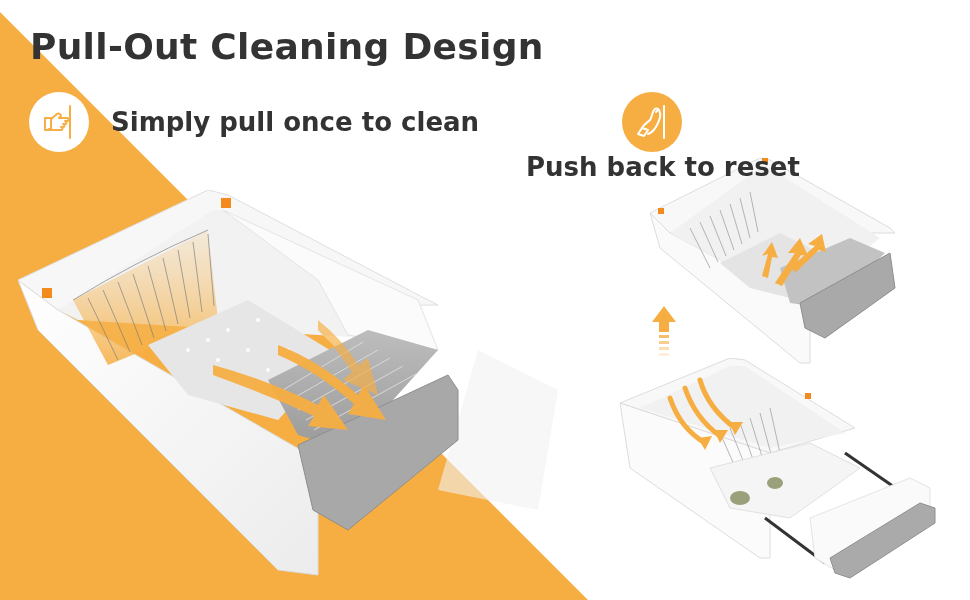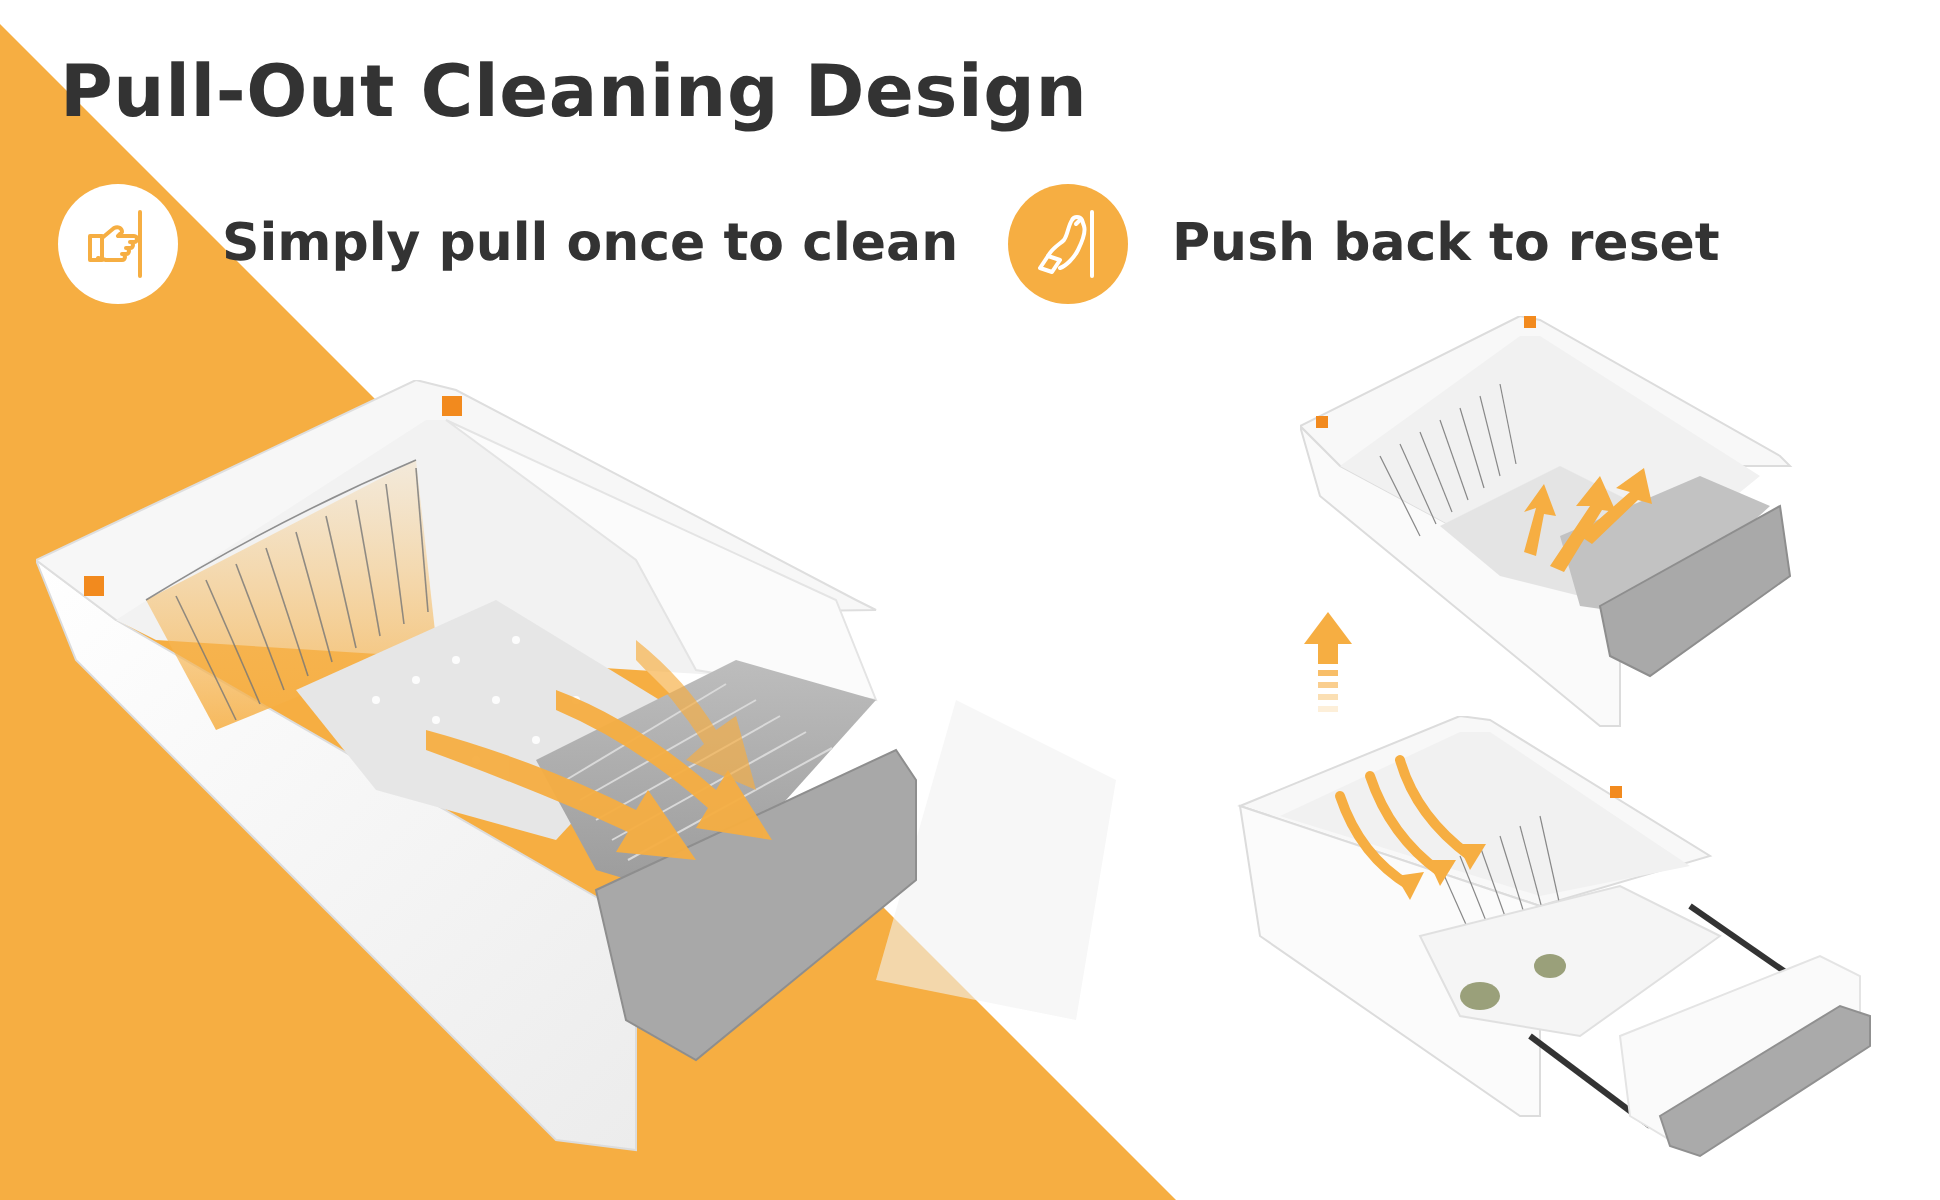--- a/index.html
+++ b/index.html
@@ -8,21 +8,21 @@
 
     .bg-triangle { position: absolute; left: 0; top: 0; width: 970px; height: 600px; z-index: 0; }
 
     .headline {
       position: absolute; left: 30px; top: 26px; z-index: 3;
       font-size: 36px; font-weight: bold; color: #333333; letter-spacing: 0.3px; text-align: center;
     }
 
     .feature { position: absolute; z-index: 3; display: flex; align-items: center; }
     .feature-pull { left: 29px; top: 92px; }
-    .feature-push { left: 504px; top: 92px; }
+    .feature-push { left: 504px; top: 92px; flex-direction: column; }
 
     .feature-icon {
       width: 60px; height: 60px; border-radius: 50%;
       display: flex; align-items: center; justify-content: center; flex-shrink: 0;
     }
     .feature-icon.light { background: #ffffff; }
     .feature-icon.solid { background: #f6ae42; }
     .feature-icon svg { width: 44px; height: 44px; }
 
     .feature-label {

